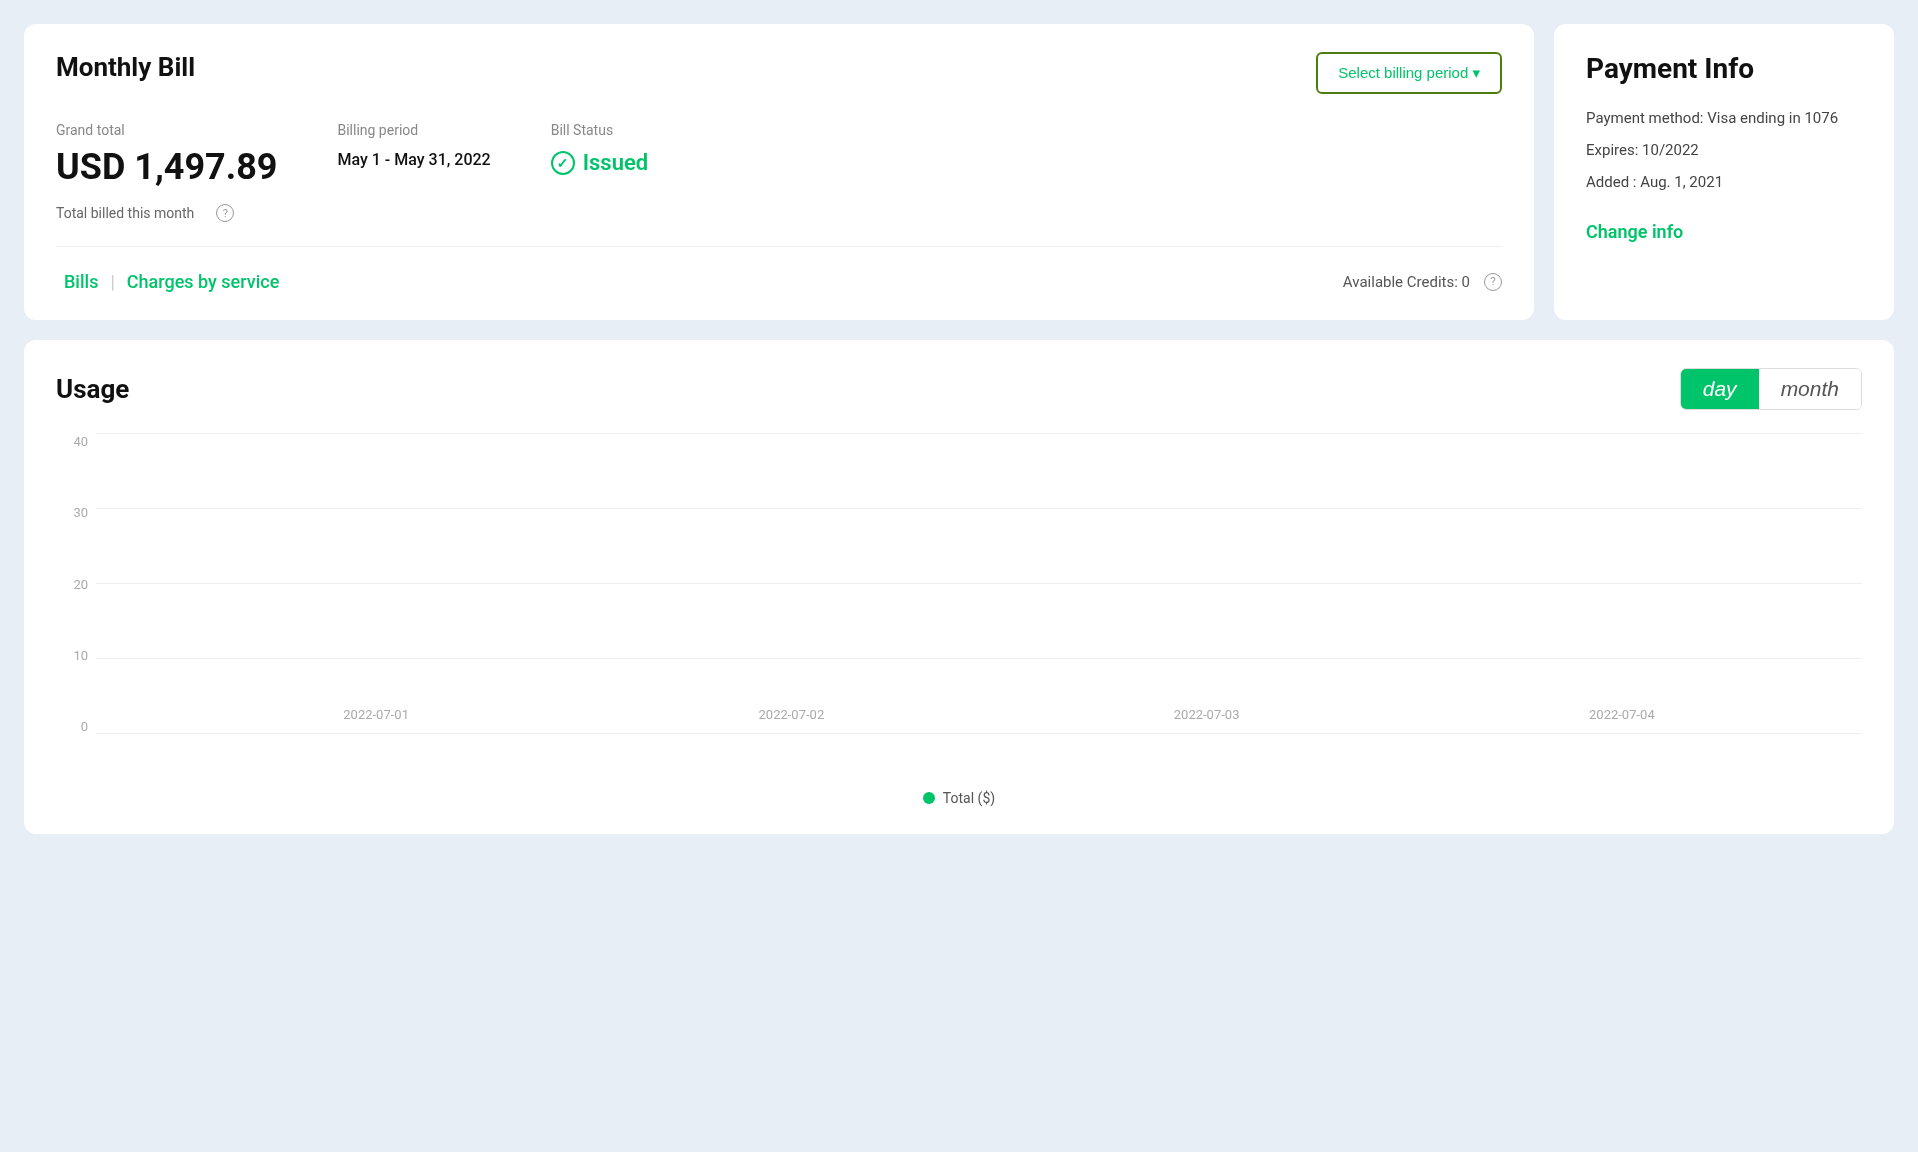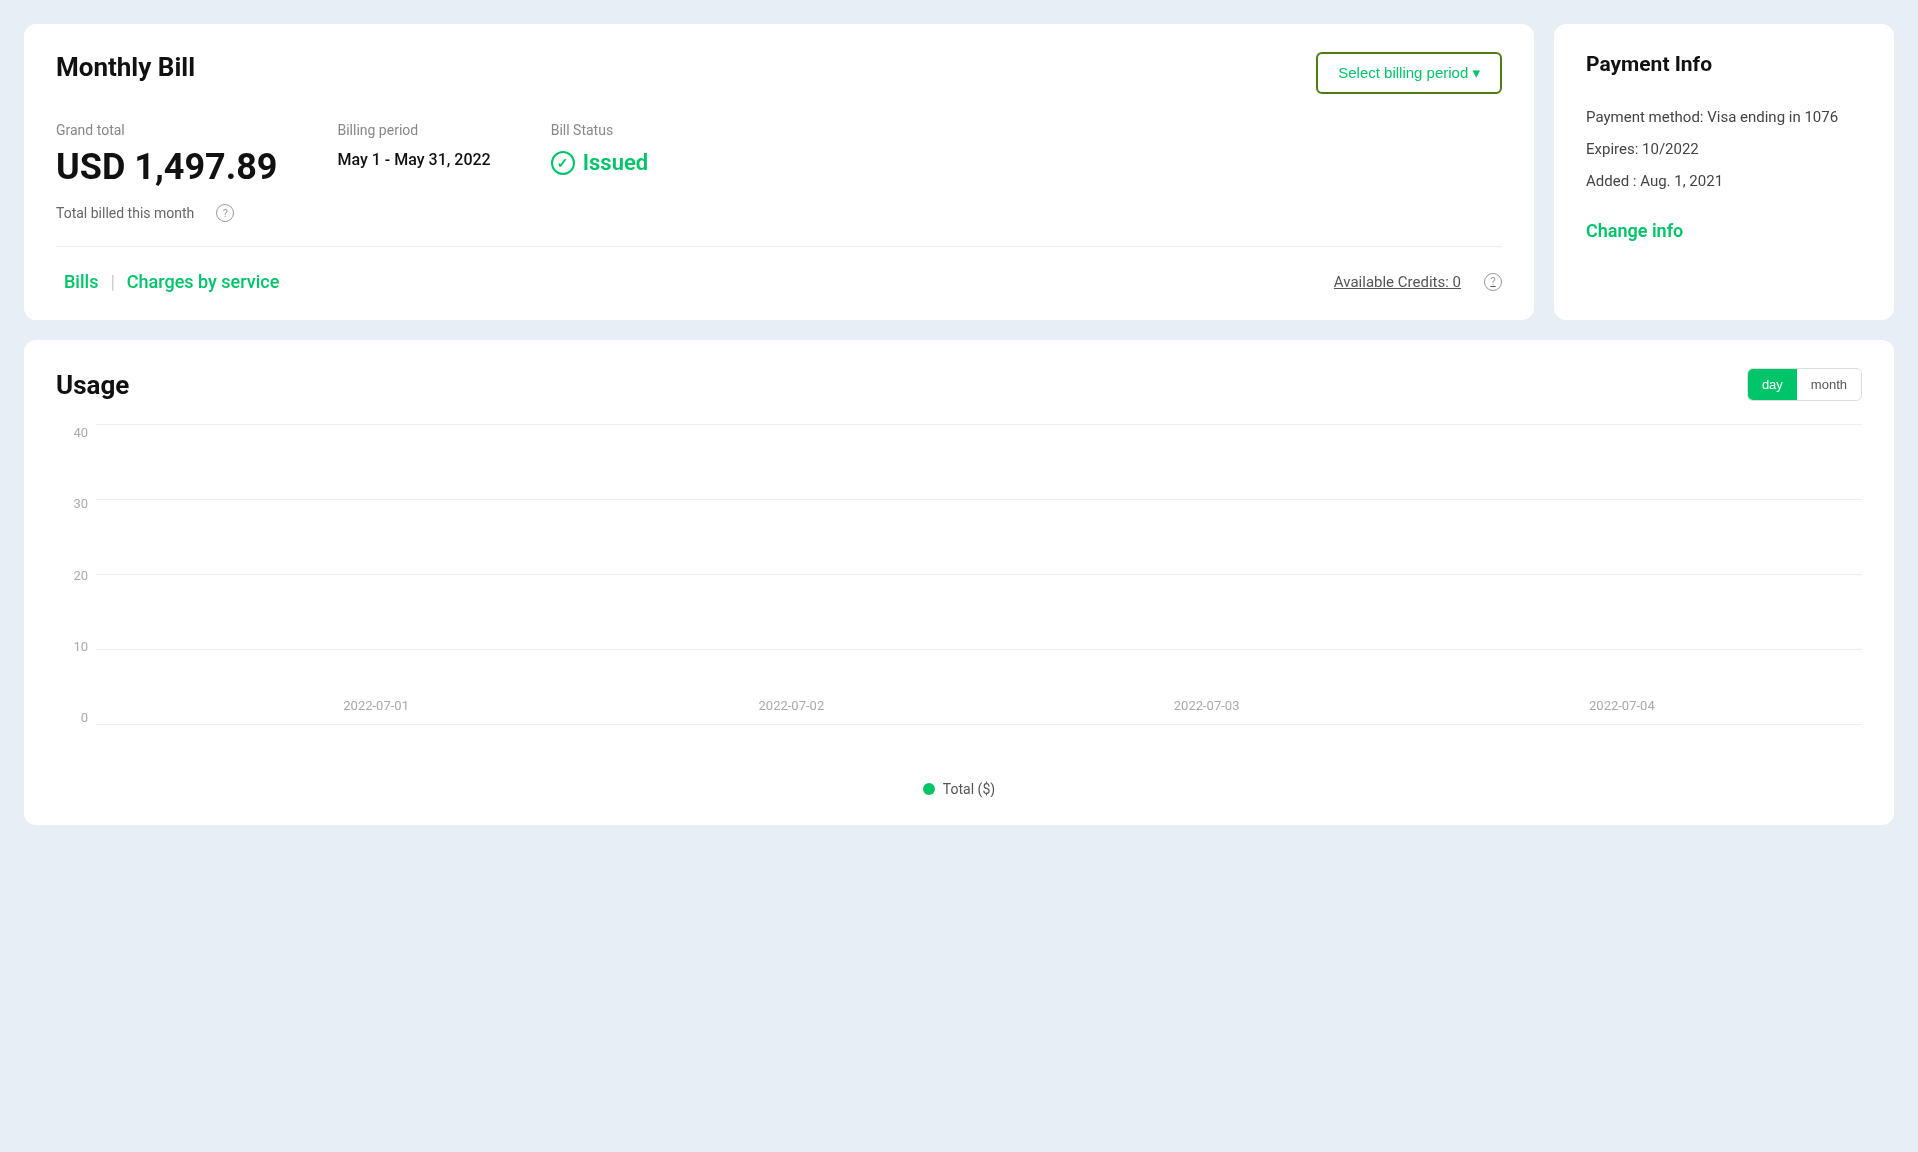--- a/index.html
+++ b/index.html
@@ -157,28 +157,27 @@
     .tab-divider {
       color: #ccc;
       font-size: 18px;
     }
 
     .credits-info {
       font-size: 15px;
       color: #555;
       display: flex;
       align-items: center;
-      gap: 23px;
-      text-decoration: underline;
+      gap: 14px;
     }
 
     
     .payment-info-card .card-title {
-      font-size: 21px;
-      margin-bottom: 32px;
+      font-size: 28px;
+      margin-bottom: 24px;
     }
 
     .payment-detail-row {
       font-size: 15px;
       color: #444;
       margin-bottom: 14px;
     }
 
     .change-info-link {
       font-size: 18px;
@@ -210,27 +209,28 @@
     }
 
     .toggle-group {
       display: flex;
       border: 1px solid #ddd;
       border-radius: 6px;
       overflow: hidden;
     }
 
     .toggle-btn {
-      padding: 8px 14px;
-      font-size: 13px;
+      padding: 8px 22px;
+      font-size: 21px;
       font-weight: 500;
       cursor: pointer;
       border: none;
       background: #fff;
       color: #555;
+      font-style: italic;
     }
 
     .toggle-btn.active {
       background: #00c46a;
       color: #fff;
     }
 
     
     .chart-container {
       position: relative;

